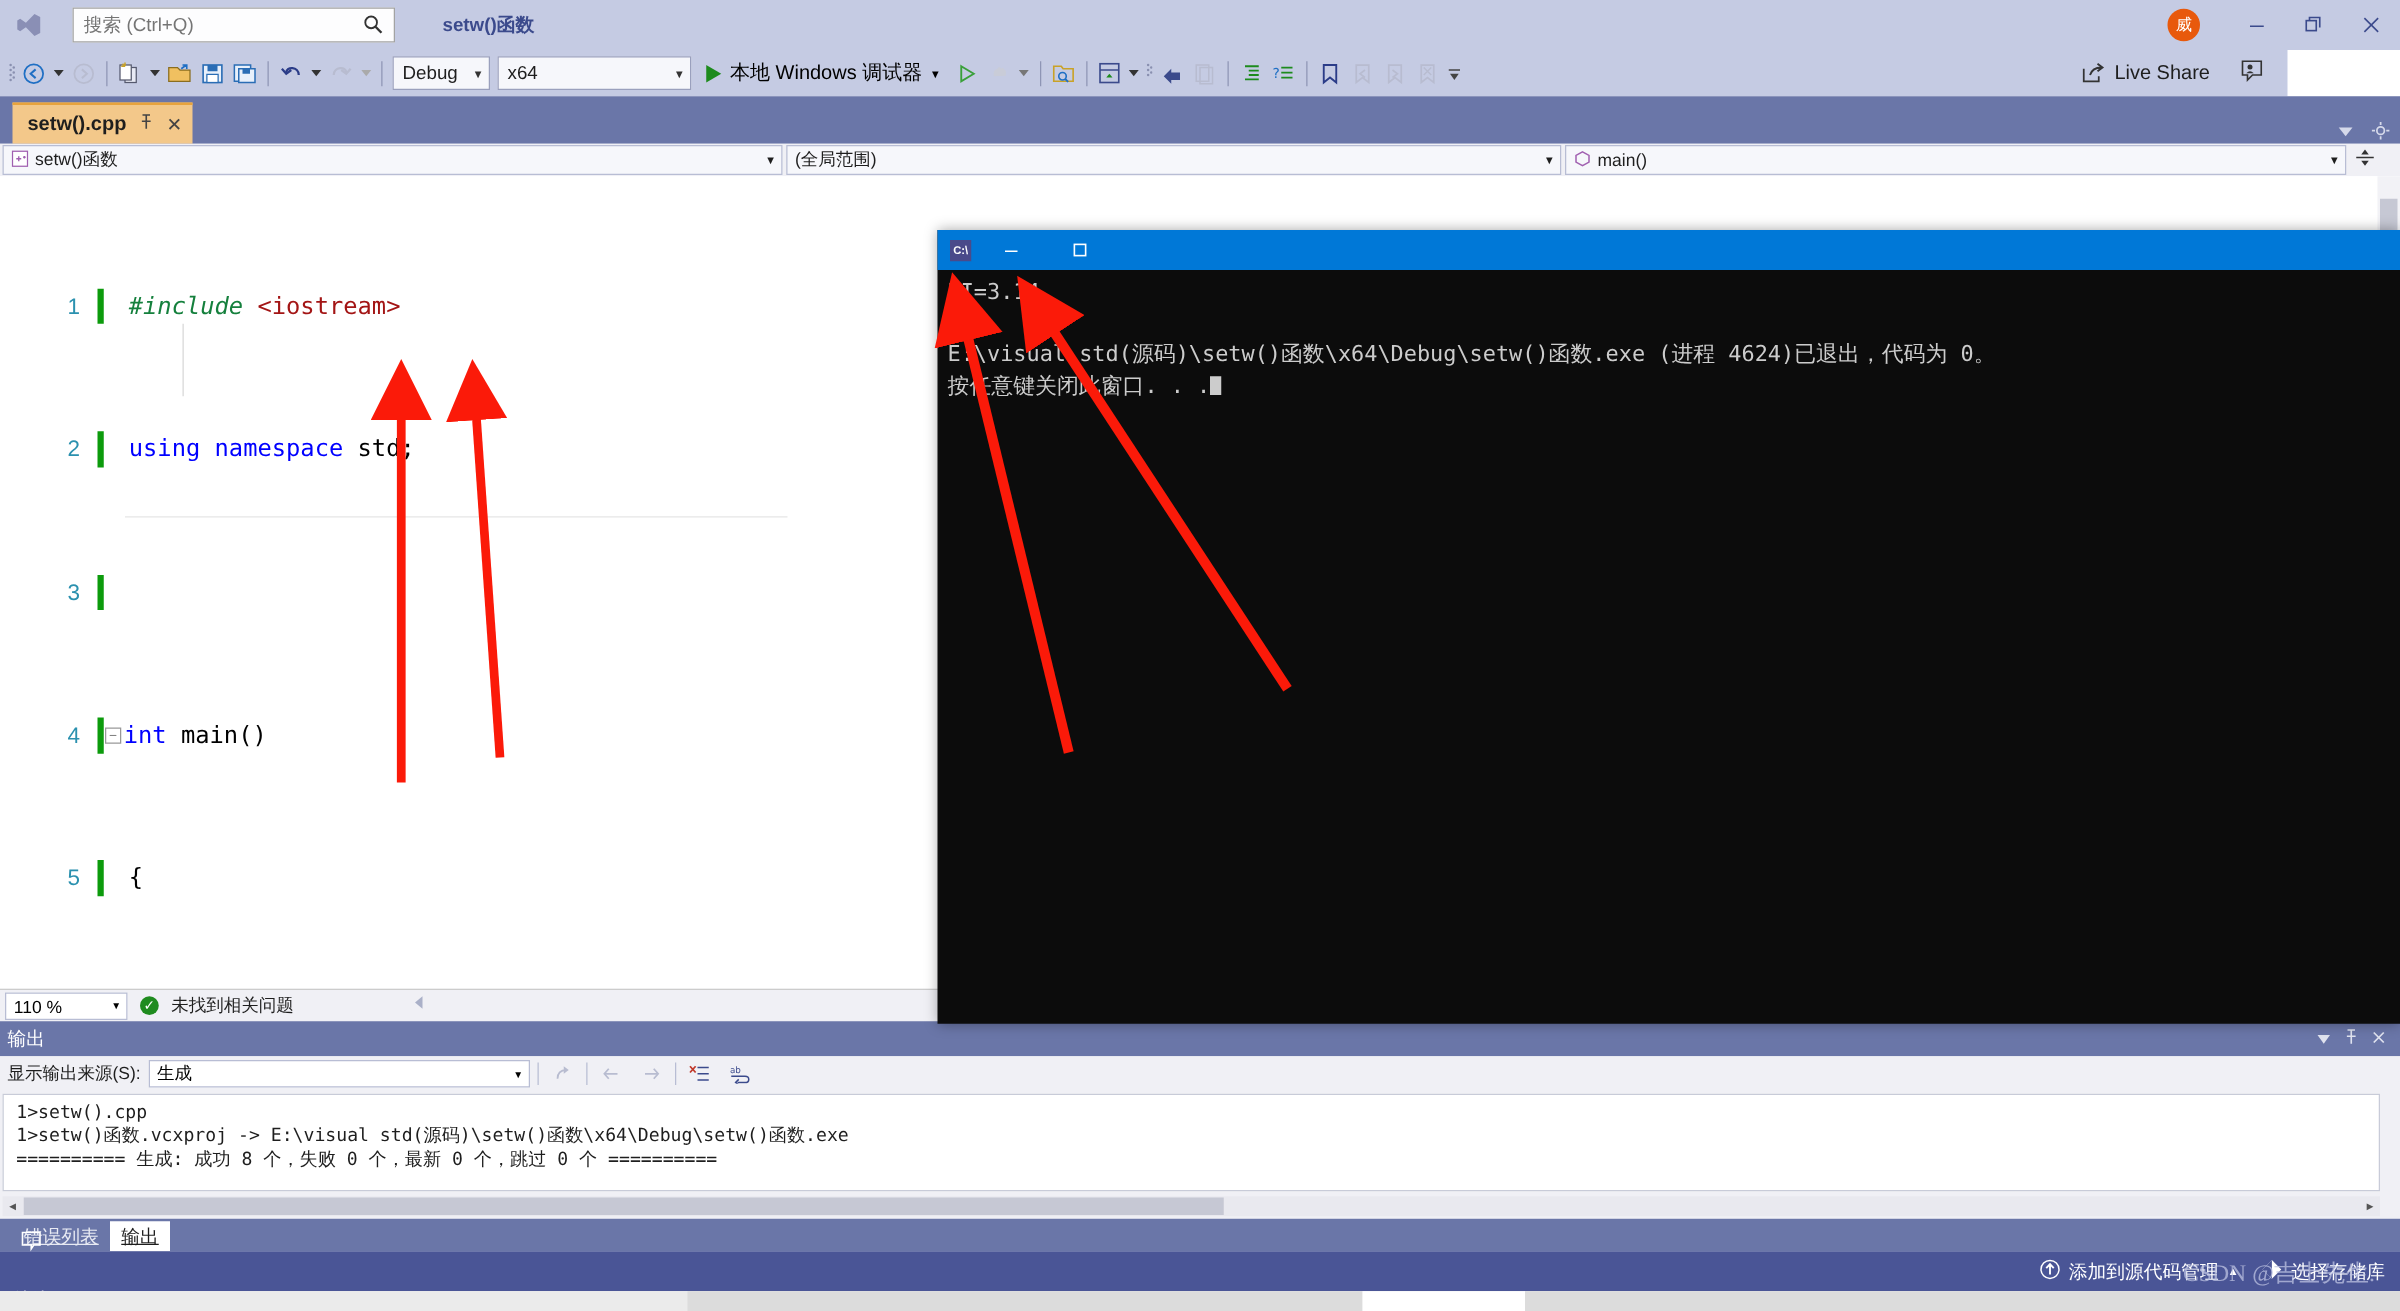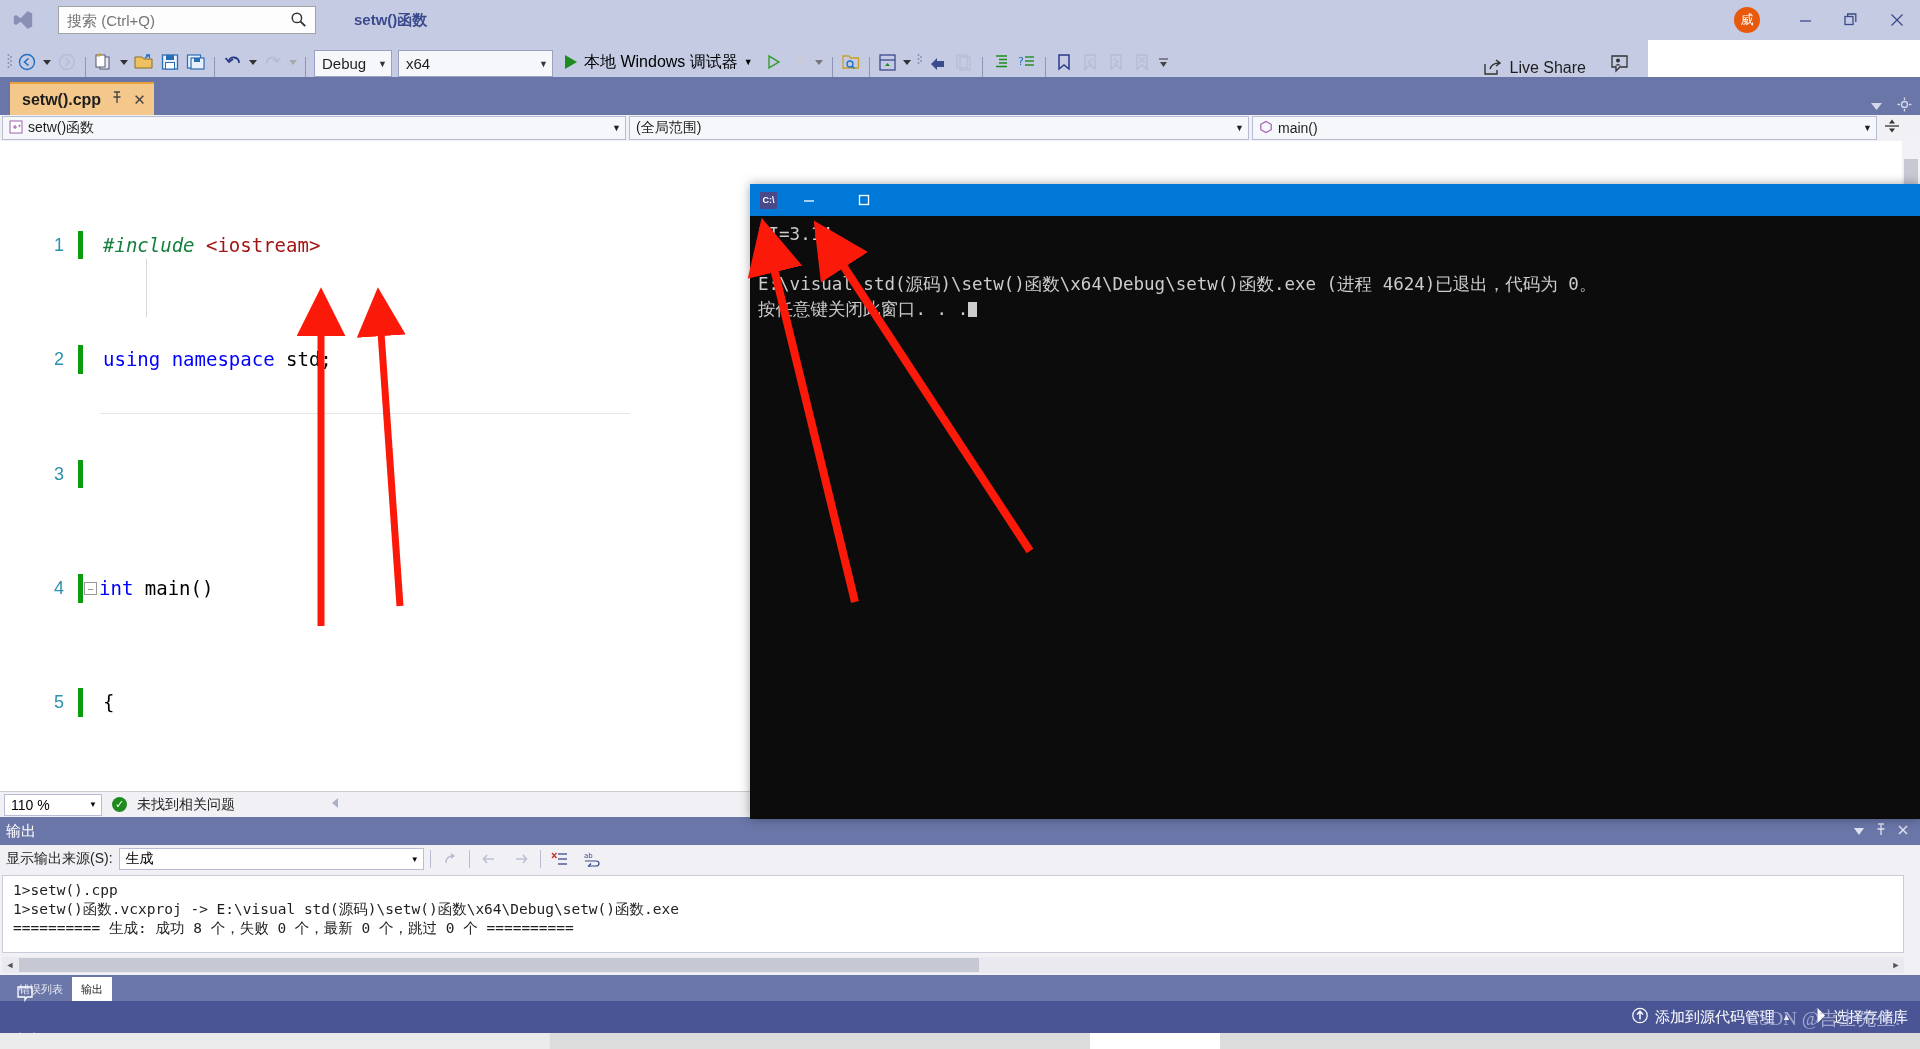--- a/index.html
+++ b/index.html
@@ -42,22 +42,22 @@
     width: 26px; height: 26px; border-radius: 50%; background: #e8590c;
     color: #fff; font-size: 13px; display: flex; align-items: center; justify-content: center;
     margin-right: 22px;
   }
   .wbtn {
     width: 46px; height: 40px; display: flex; align-items: center; justify-content: center;
   }
 
   
   .toolbar {
-    position: absolute; left: 0; top: 40px; width: 1648px; height: 37px;
-    background: #c5cbe3; display: flex; align-items: flex-end; padding-left: 4px;
+    position: absolute; left: 0; top: 40px; width: 1830px; height: 37px;
+    background: #c5cbe3; display: flex; align-items: center; padding-left: 4px;
   }
   .tb { height: 30px; min-width: 26px; display: flex; align-items: center; justify-content: center; }
   .tsep { width: 1px; height: 20px; background: #8e95b5; margin: 0 5px; }
   .combo {
     height: 27px; background: #f6f7fb; border: 1px solid #9aa0bd;
     display: flex; align-items: center; padding: 0 4px 0 7px;
     font-size: 15px; color: #1e1e1e; margin: 0 3px;
   }
   .combo .cval { flex: 1; white-space: nowrap; }
   .combo .carr { margin-left: 8px; font-size: 9px; color: #333; }
@@ -188,21 +188,21 @@
   }
   .out-hscroll .arrl { left: 0; } .out-hscroll .arrr { right: 0; }
 
   
   .bottomtabs {
     position: absolute; left: 0; top: 975px; width: 1920px; height: 26px;
     background: #6a76a8; display: flex; align-items: flex-end; padding-left: 10px;
   }
   .btab {
     height: 24px; padding: 0 9px; display: flex; align-items: center;
-    font-size: 11px; color: #e8eaf3;
+    font-size: 15px; color: #e8eaf3; text-decoration: underline;
   }
   .btab.active { background: #ffffff; color: #1e1e1e; }
 
   
   .statusbar {
     position: absolute; left: 0; top: 1001px; width: 1920px; height: 32px;
     background: #4a5596; display: flex; align-items: center; color: #fff; font-size: 15px;
   }
   .sb-left { display: flex; align-items: center; gap: 25px; margin-left: 10px; flex-direction: column; }
   .sb-right { position: absolute; right: 12px; display: flex; align-items: center; gap: 18px; }

